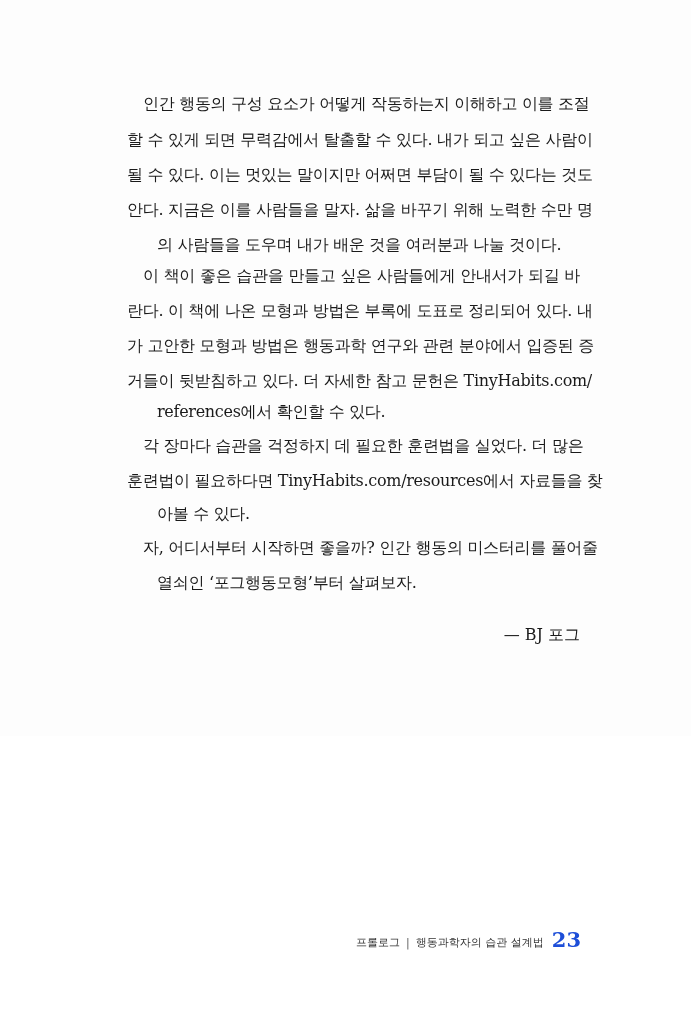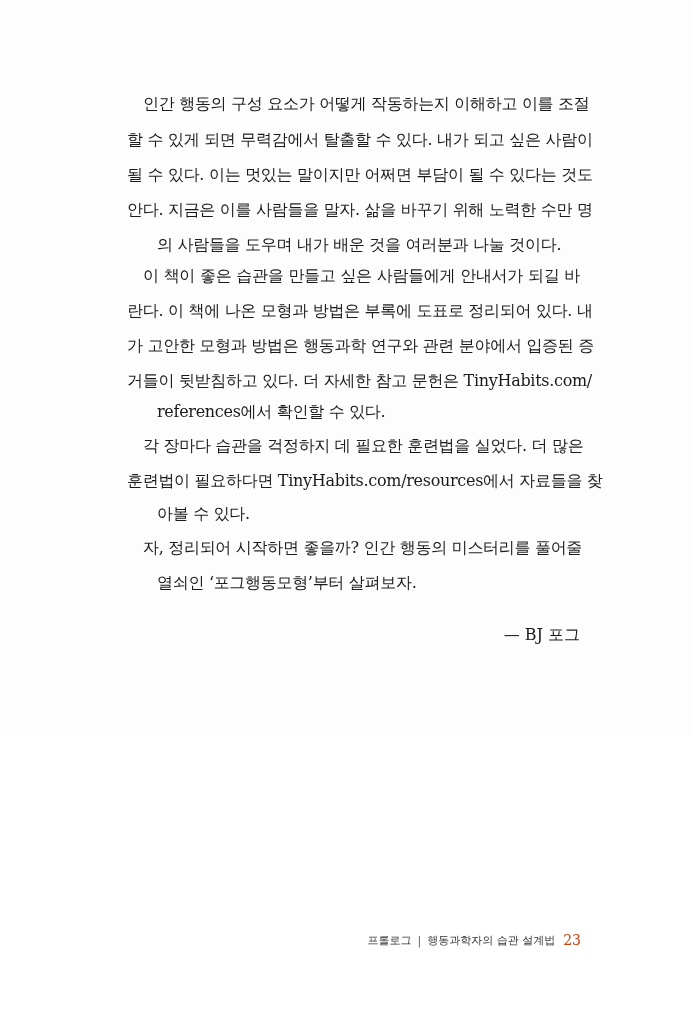--- a/index.html
+++ b/index.html
@@ -7,21 +7,21 @@
          font-family: "DejaVu Serif", "Liberation Serif", serif; color: #1a1a1a; }
   .page { position: absolute; left: 0; top: 0; width: 691px; height: 736px; background: #fdfdfd; }
   .line { position: absolute; left: 127px; width: 453px; font-size: 16px; line-height: 20px;
           white-space: nowrap; text-align: justify; text-align-last: justify; letter-spacing: -0.3px; }
   .line.last { text-align-last: left; margin-left: 30px; }
   .line.indent { left: 143px; width: 437px; }
   .bold { font-weight: normal; }
   .sig { position: absolute; right: 111px; top: 625px; font-size: 16px; line-height: 20px; margin-left: 31px; }
   .footer { position: absolute; right: 110px; top: 931px; font-size: 11px; line-height: 18px; color: #333; white-space: nowrap; }
   .footer .sep { margin: 0 6px; color: #555; }
-  .footer .num { font-size: 14px; margin-left: 8px; vertical-align: -1px; color: #c2410c; }
+  .footer .num { font-size: 21px; margin-left: 8px; vertical-align: -1px; color: #1d4ed8; font-weight: bold; }
 </style>
 </head>
 <body>
 
 <div class="page">
 
   <div class="line indent" style="top:94px">인간 행동의 구성 요소가 어떻게 작동하는지 이해하고 이를 조절</div>
   <div class="line" style="top:130px"><span>할 수 있게 되면 무력감에서 탈출할 수 있다. </span><span class="bold">내가 되고 싶은 사람이</span></div>
   <div class="line" style="top:165px"><span class="bold">될 수 있다.</span><span> 이는 멋있는 말이지만 어쩌면 부담이 될 수 있다는 것도</span></div>
   <div class="line" style="top:200px">안다. 지금은 이를 사람들을 말자. 삶을 바꾸기 위해 노력한 수만 명</div>
@@ -30,21 +30,21 @@
   <div class="line indent" style="top:266px">이 책이 좋은 습관을 만들고 싶은 사람들에게 안내서가 되길 바</div>
   <div class="line" style="top:301px">란다. 이 책에 나온 모형과 방법은 부록에 도표로 정리되어 있다. 내</div>
   <div class="line" style="top:336px">가 고안한 모형과 방법은 행동과학 연구와 관련 분야에서 입증된 증</div>
   <div class="line" style="top:371px">거들이 뒷받침하고 있다. 더 자세한 참고 문헌은 TinyHabits.com/</div>
   <div class="line last" style="top:402px">references에서 확인할 수 있다.</div>
 
   <div class="line indent" style="top:436px">각 장마다 습관을 걱정하지 데 필요한 훈련법을 실었다. 더 많은</div>
   <div class="line" style="top:471px">훈련법이 필요하다면 TinyHabits.com/resources에서 자료들을 찾</div>
   <div class="line last" style="top:504px">아볼 수 있다.</div>
 
-  <div class="line indent" style="top:538px">자, 정리되어 시작하면 좋을까? 인간 행동의 미스터리를 풀어줄</div>
+  <div class="line indent" style="top:538px">자, 어디서부터 시작하면 좋을까? 인간 행동의 미스터리를 풀어줄</div>
   <div class="line last" style="top:573px">열쇠인 ‘포그행동모형’부터 살펴보자.</div>
 
   <div class="sig">— BJ 포그</div>
 
   <div class="footer">
     <span>프롤로그</span><span class="sep">|</span><span>행동과학자의 습관 설계법</span><span class="num">23</span>
   </div>
 </div>
 
 </body></html>

